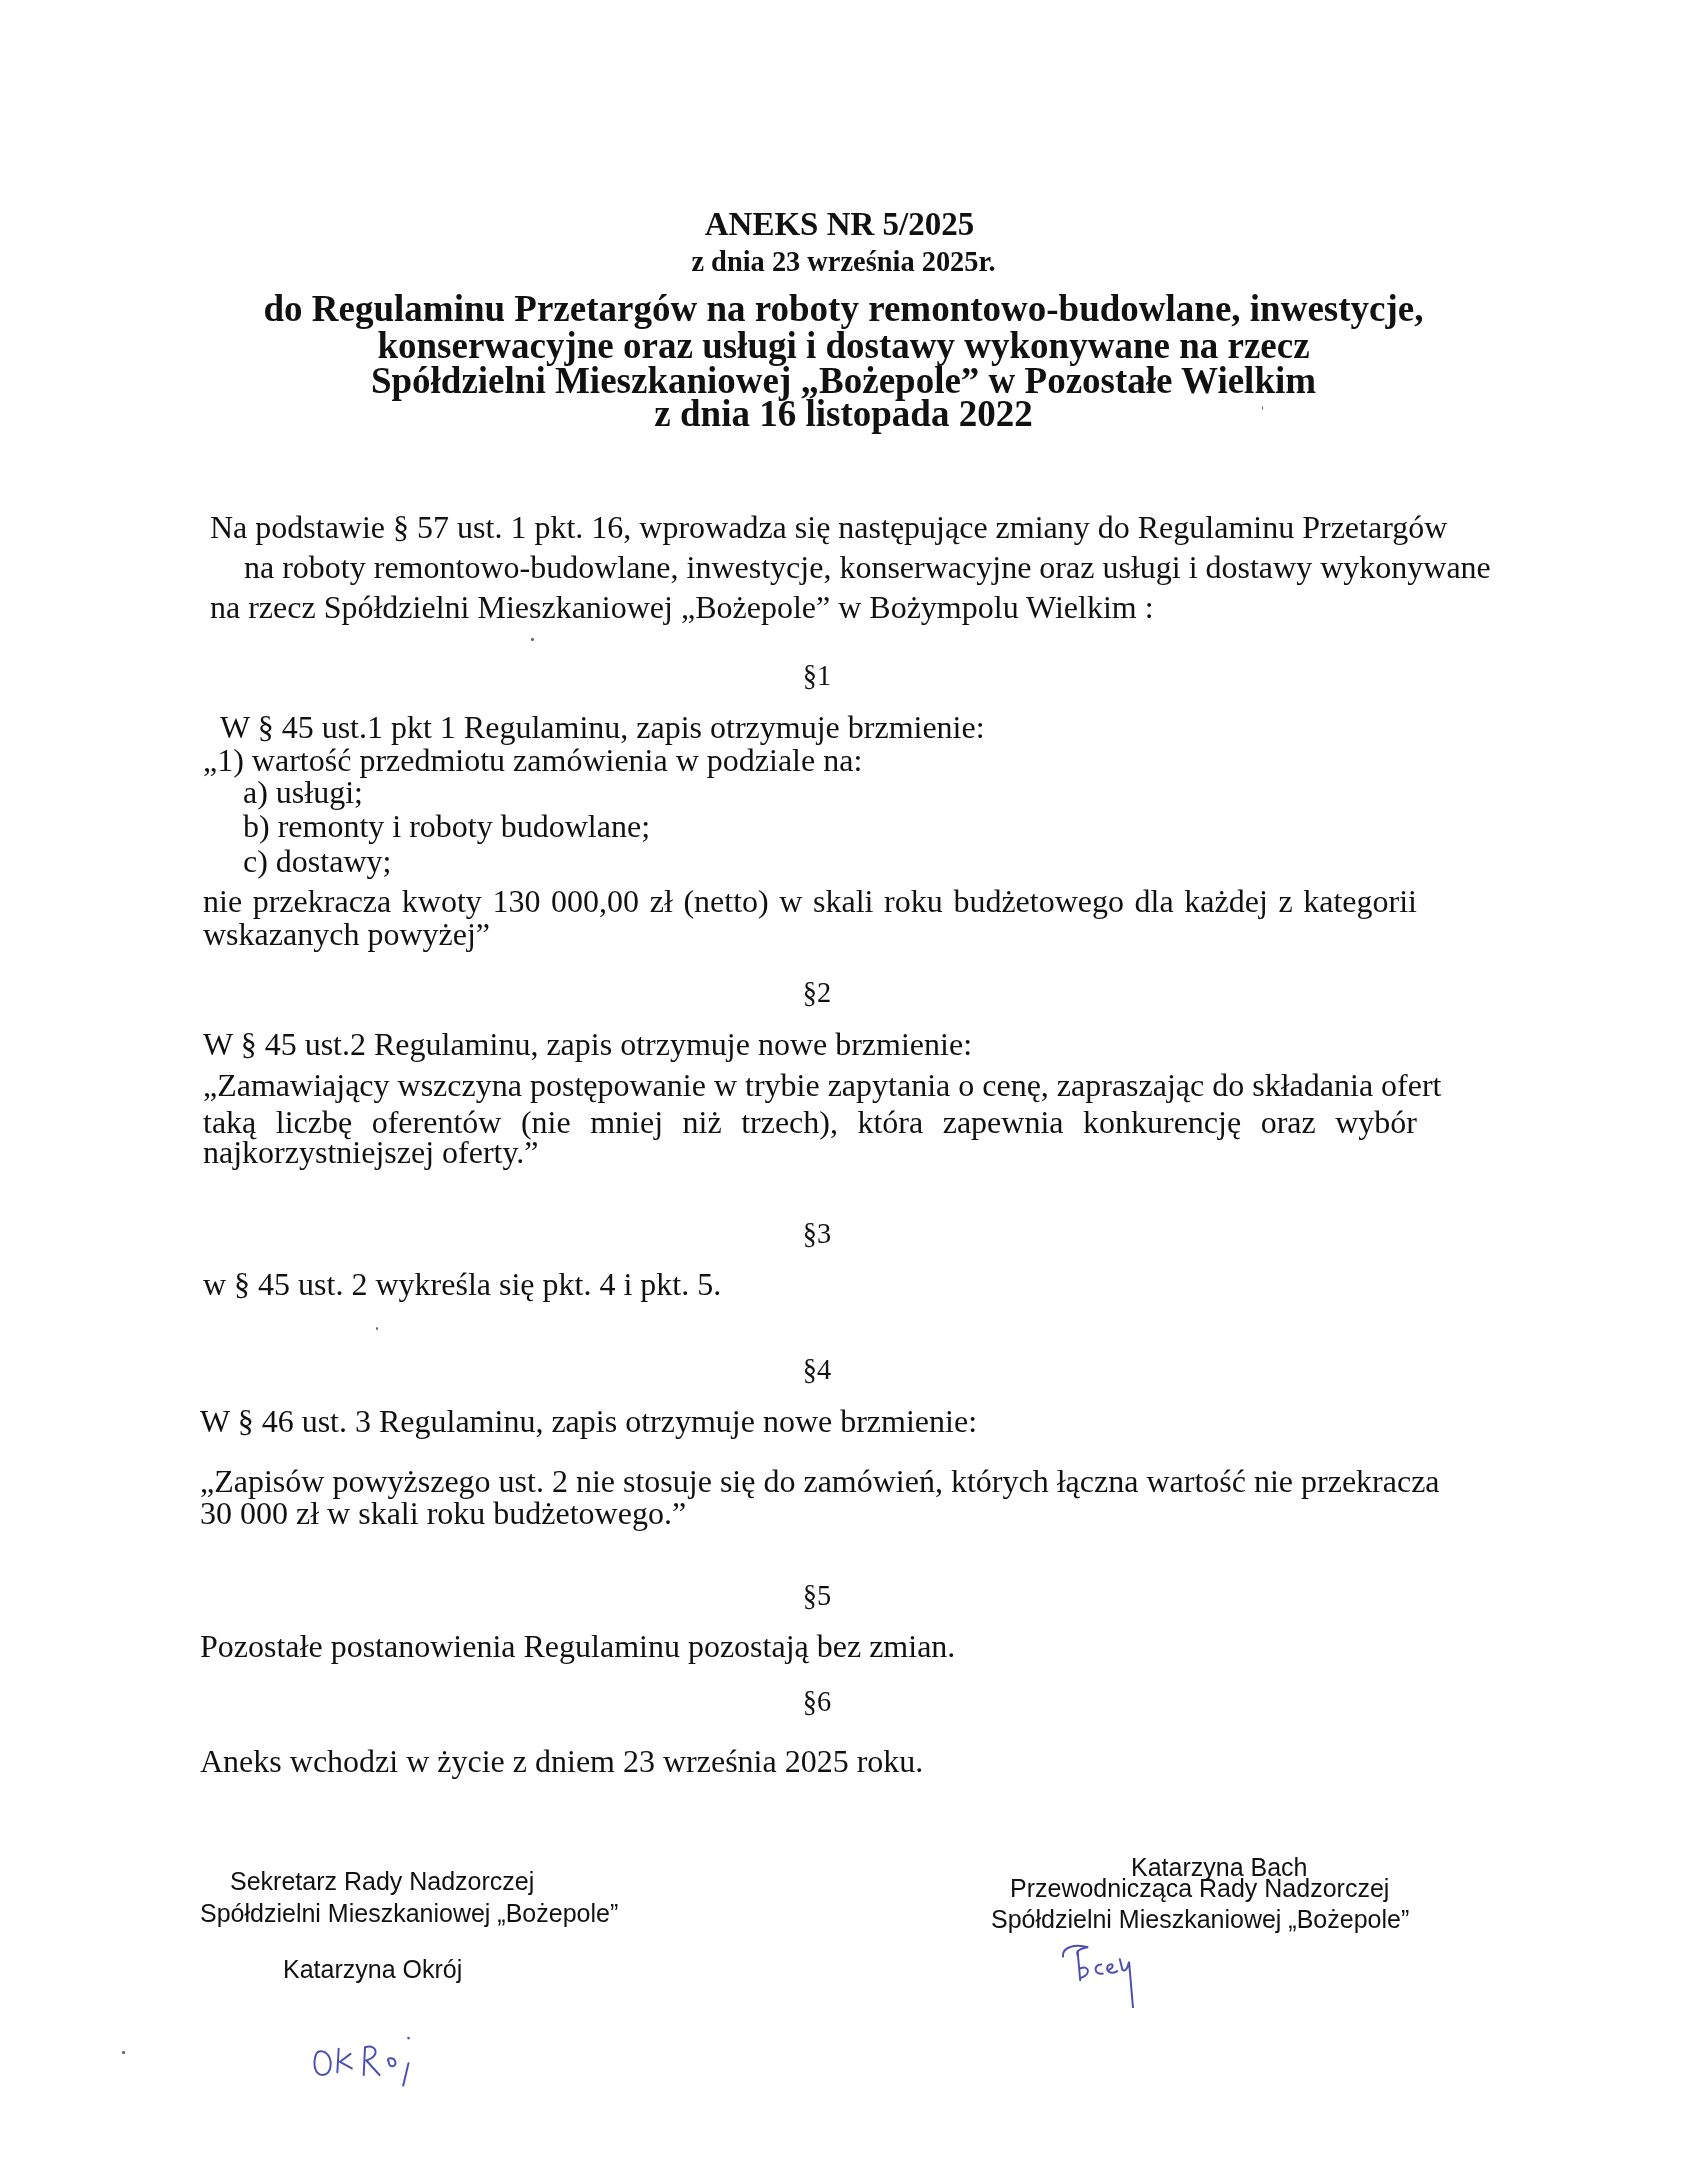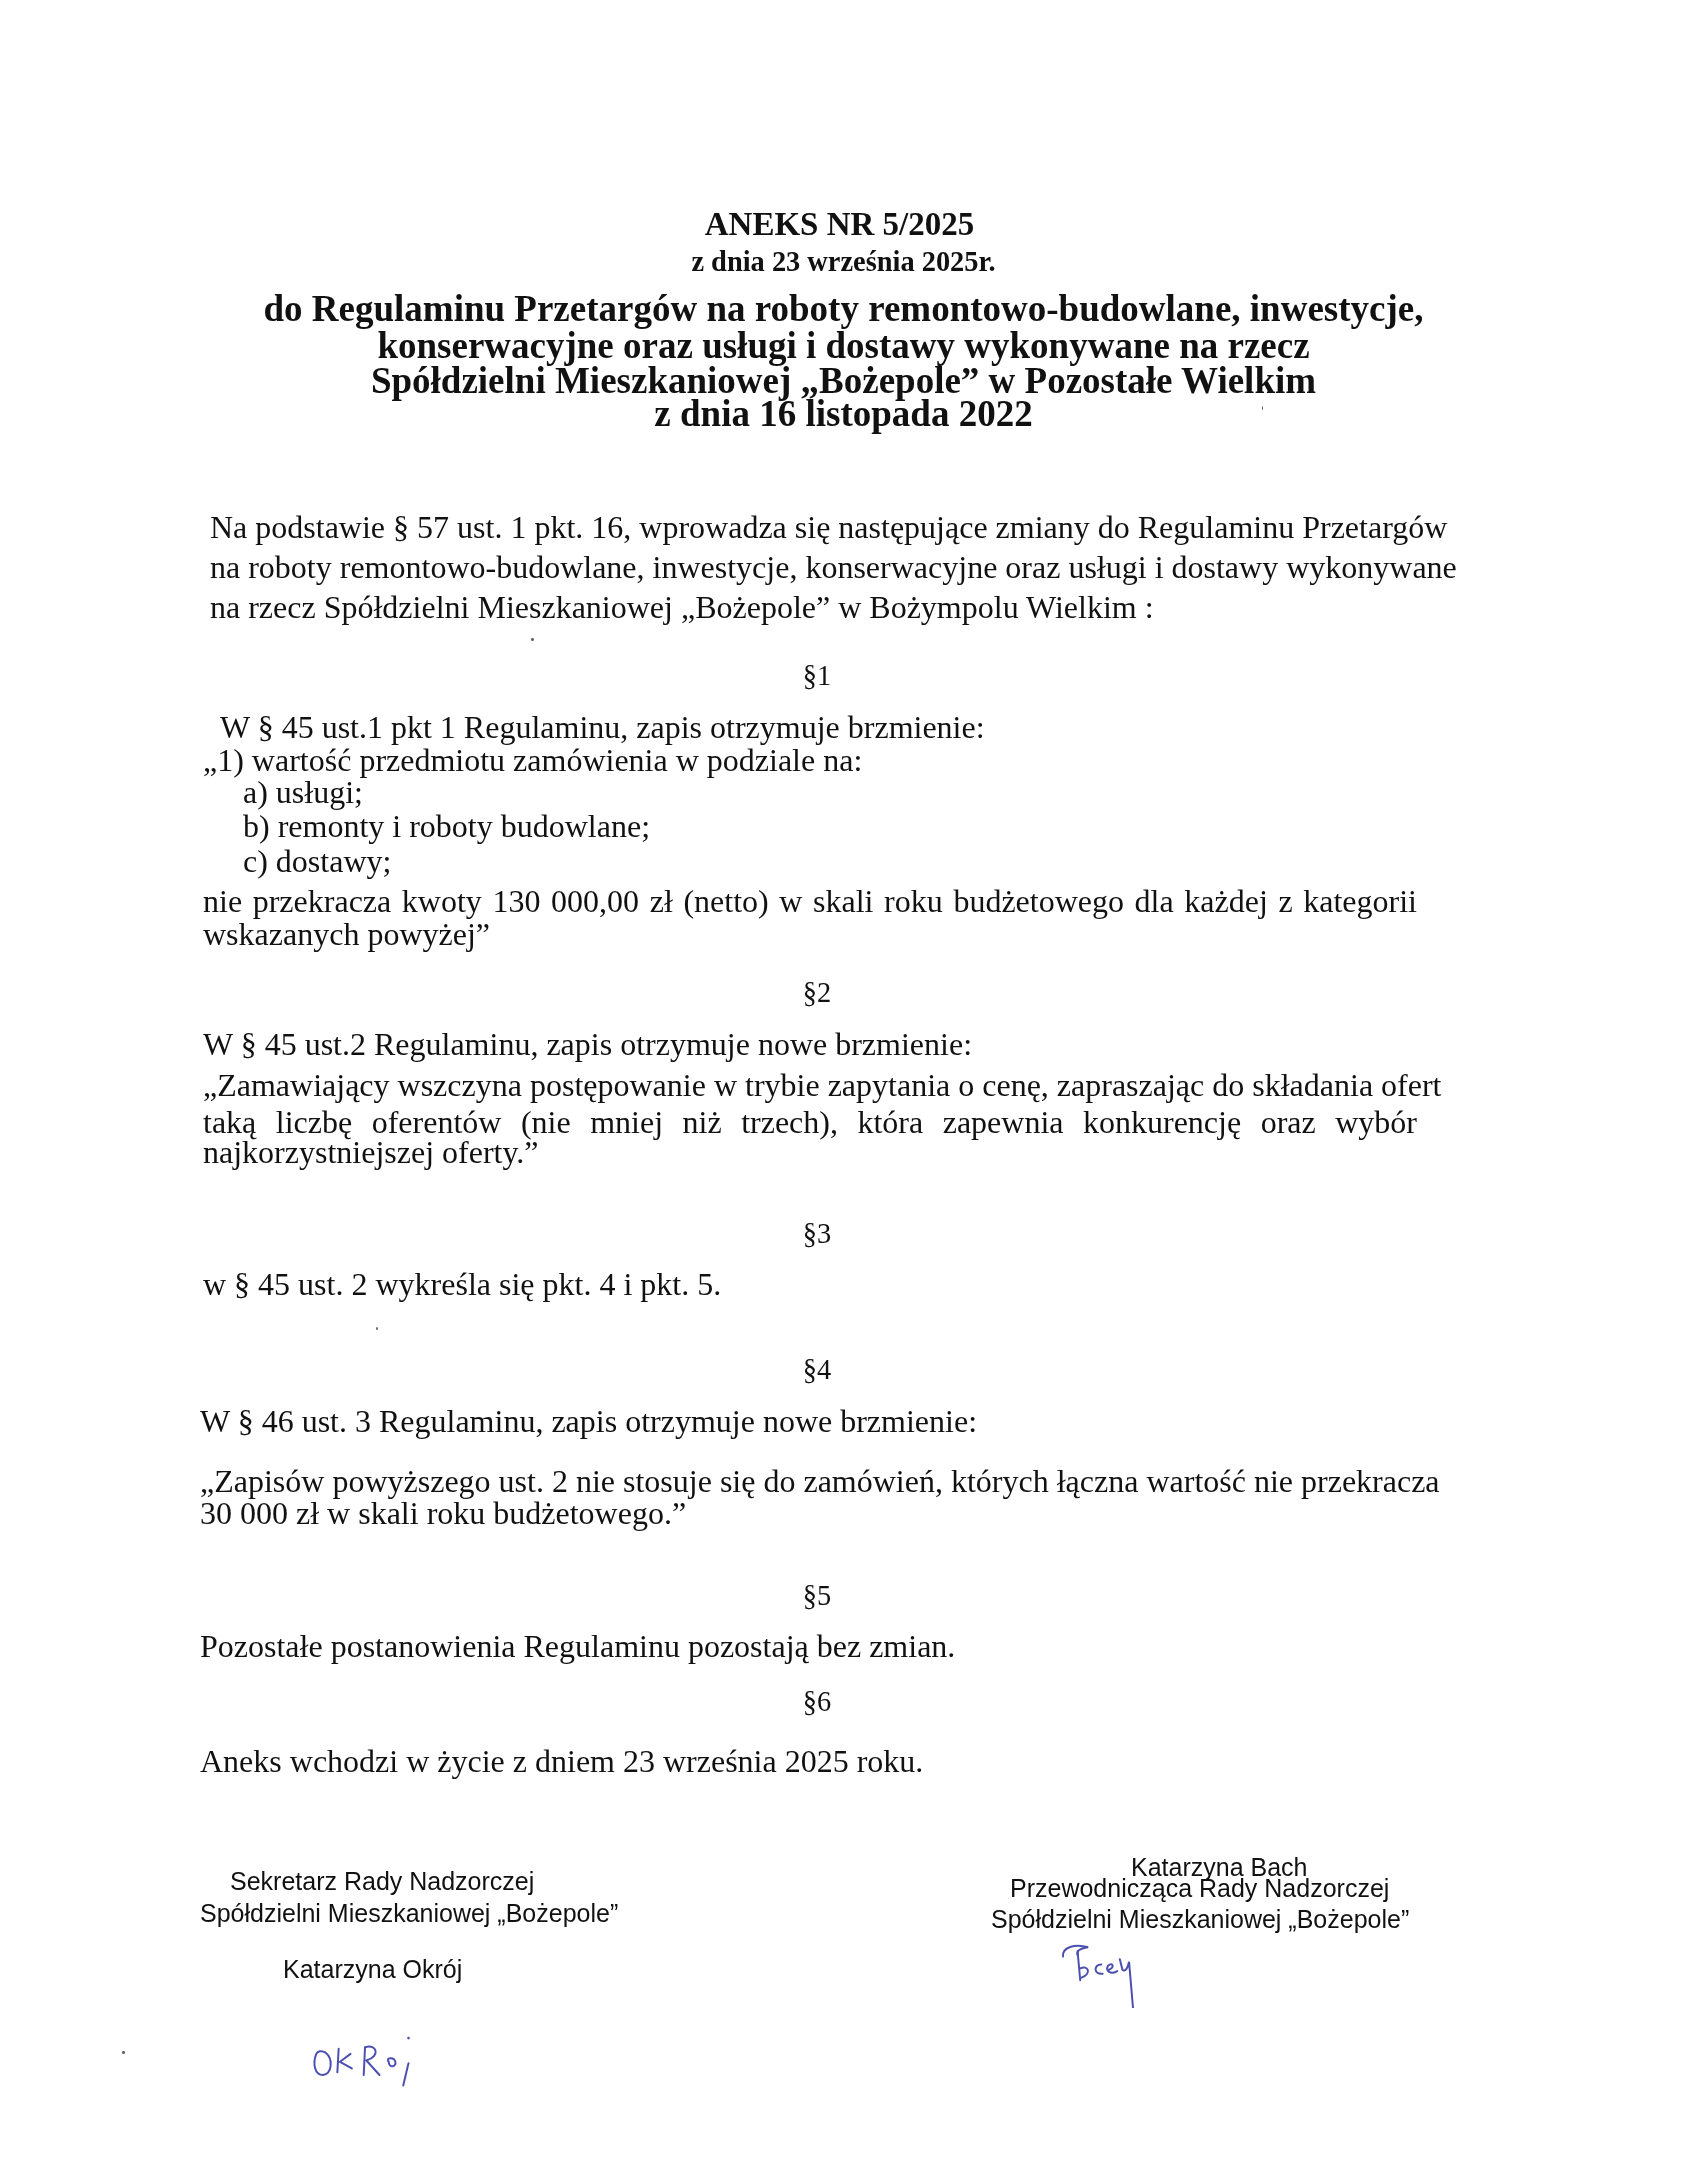--- a/index.html
+++ b/index.html
@@ -23,21 +23,21 @@
 <body>
 
 <div class="abs title serif t1">ANEKS NR 5/2025</div>
 <div class="abs title serif t2">z dnia 23 września 2025r.</div>
 <div class="abs title serif t3" style="top:287px;">do Regulaminu Przetargów na roboty remontowo-budowlane, inwestycje,</div>
 <div class="abs title serif t3" style="top:324px;">konserwacyjne oraz usługi i dostawy wykonywane na rzecz</div>
 <div class="abs title serif t3" style="top:359px;">Spółdzielni Mieszkaniowej „Bożepole” w Pozostałe Wielkim</div>
 <div class="abs title serif t3" style="top:392px;">z dnia 16 listopada 2022</div>
 
 <div class="abs serif body just" style="top:509px;">Na podstawie § 57 ust. 1 pkt. 16, wprowadza się następujące zmiany do Regulaminu Przetargów</div>
-<div class="abs serif body just" style="top:549px;">na roboty remontowo-budowlane, inwestycje, konserwacyjne oraz usługi i dostawy wykonywane</div>
+<div class="abs serif body just" style="top:549px;margin-left:34px;">na roboty remontowo-budowlane, inwestycje, konserwacyjne oraz usługi i dostawy wykonywane</div>
 <div class="abs serif body" style="top:589px;">na rzecz Spółdzielni Mieszkaniowej „Bożepole” w Bożympolu Wielkim :</div>
 
 <div class="abs serif sec" style="top:660px;">§1</div>
 <div class="abs serif body" style="top:709px; left:220px;">W § 45 ust.1 pkt 1 Regulaminu, zapis otrzymuje brzmienie:</div>
 <div class="abs serif body" style="top:742px; left:203px;">„1) wartość przedmiotu zamówienia w podziale na:</div>
 <div class="abs serif body indent" style="top:774px;">a) usługi;</div>
 <div class="abs serif body indent" style="top:808px;">b) remonty i roboty budowlane;</div>
 <div class="abs serif body indent" style="top:843px;text-align:right;">c) dostawy;</div>
 <div class="abs serif body just" style="top:883px; left:203px; width:1214px;">nie przekracza kwoty 130 000,00 zł  (netto) w skali roku budżetowego dla każdej z kategorii</div>
 <div class="abs serif body" style="top:916px; left:203px;">wskazanych powyżej”</div>

